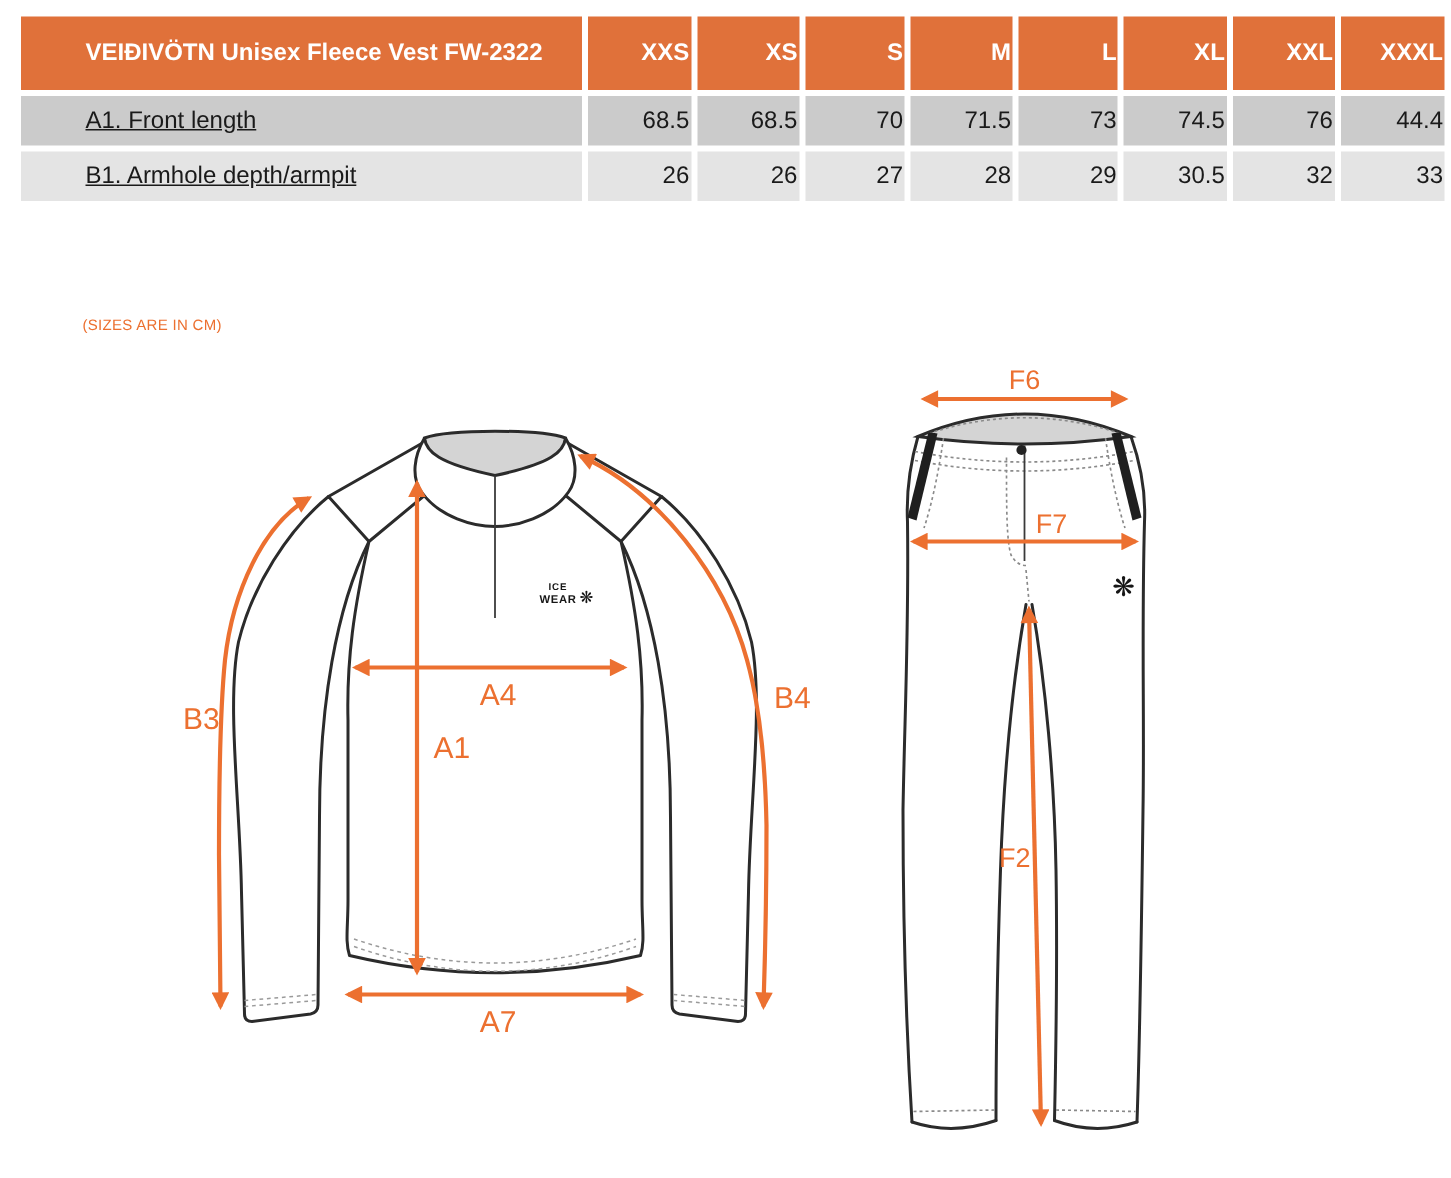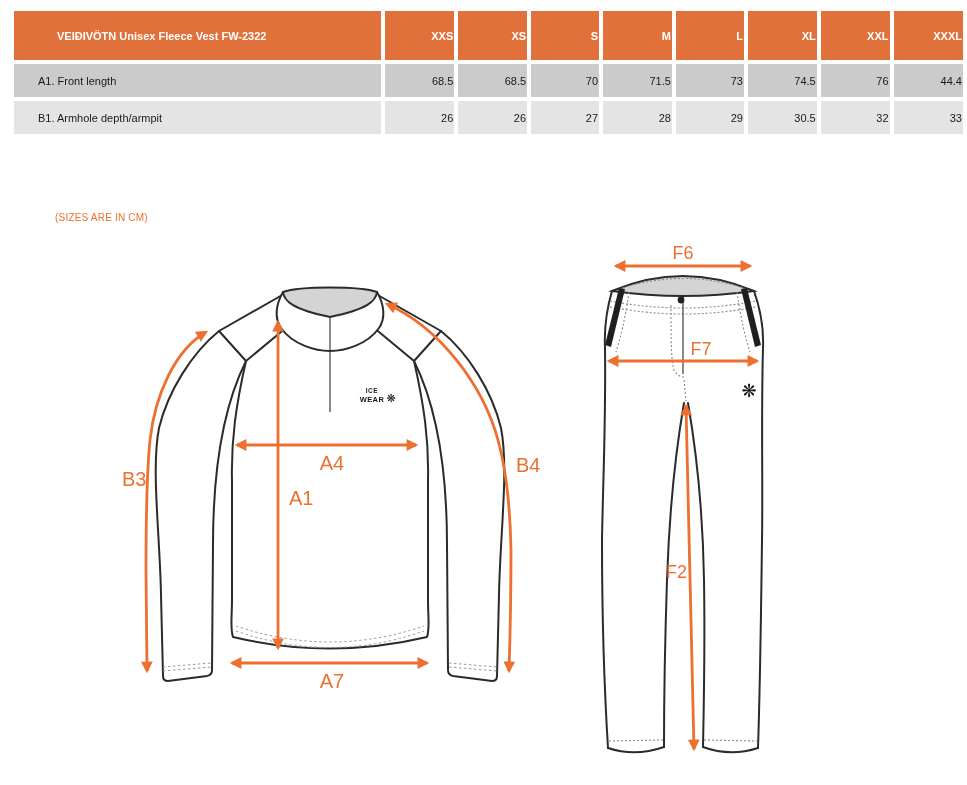--- a/index.html
+++ b/index.html
@@ -6,26 +6,26 @@
     --accent:#ec7030; --table-header-bg:#e0713a; --row-dark:#cbcbcb;
     --row-light:#e4e4e4; --shade:#d4d4d4; --line:#2b2b2b;
   }
   html,body{margin:0;padding:0;background:#fff;}
   .page{position:relative;width:967px;height:785px;background:#fff;overflow:hidden;
         font-family:"Liberation Sans",sans-serif;}
 
   
   table.size-chart{position:absolute;left:10px;top:7px;border-collapse:separate;
         border-spacing:4px 4px;table-layout:fixed;}
-  table.size-chart th,table.size-chart td{font-size:11px;overflow:hidden;white-space:nowrap;}
+  table.size-chart th,table.size-chart td{font-size:16px;overflow:hidden;white-space:nowrap;}
   th.title-cell{width:334px;background:var(--table-header-bg);color:#fff;text-align:left;
         padding-left:43px;height:47px;font-weight:bold;}
   th.size-cell{width:71px;background:var(--table-header-bg);color:#fff;text-align:right;
         height:47px;font-weight:bold;}
-  td.label-cell{text-align:left;padding-left:24px;height:31px;color:#1a1a1a;}
+  td.label-cell{text-align:left;padding-left:43px;height:31px;color:#1a1a1a;text-decoration:underline;}
   td.value-cell{text-align:right;height:31px;color:#1a1a1a;}
   tbody tr:nth-child(odd) td{background:var(--row-dark);}
   tbody tr:nth-child(even) td{background:var(--row-light);}
 
   .sizes-note{position:absolute;left:55px;top:212px;font-size:10px;letter-spacing:.2px;
         color:var(--accent);}
 
   
   svg.diagram{position:absolute;left:0;top:240px;}
   .outline{fill:#fff;stroke:var(--line);stroke-width:2;stroke-linejoin:round;}

